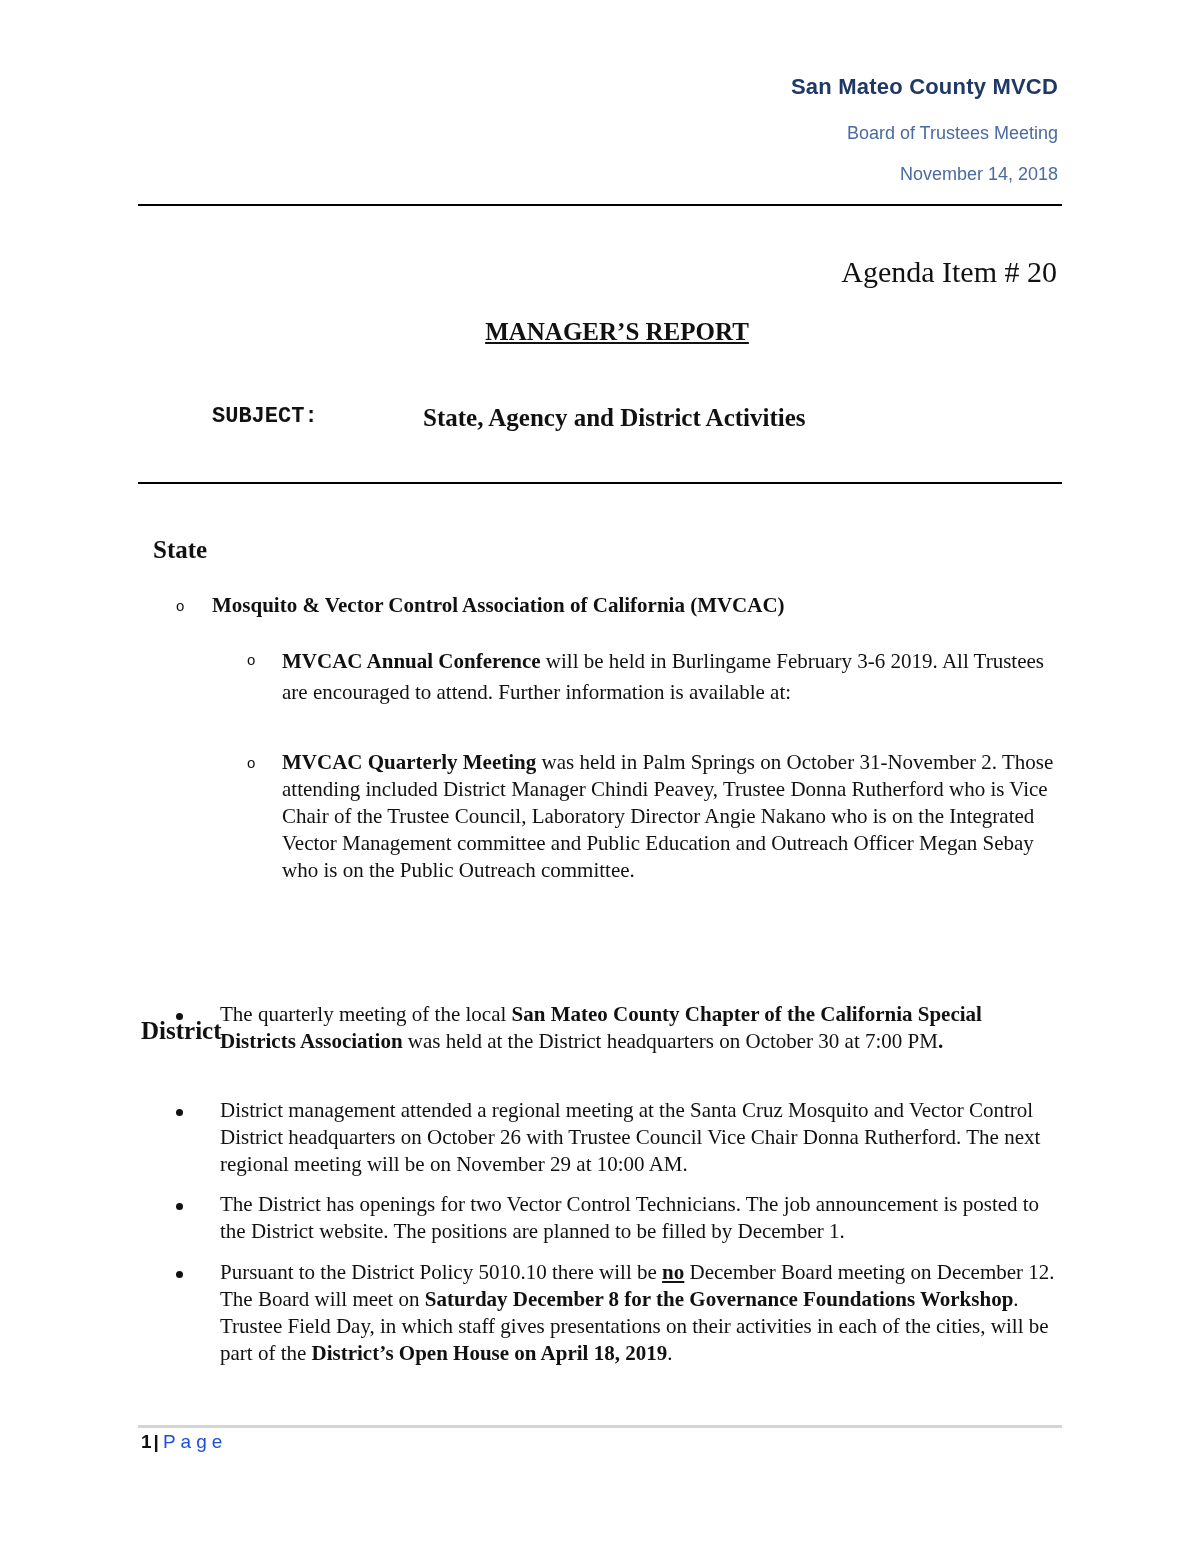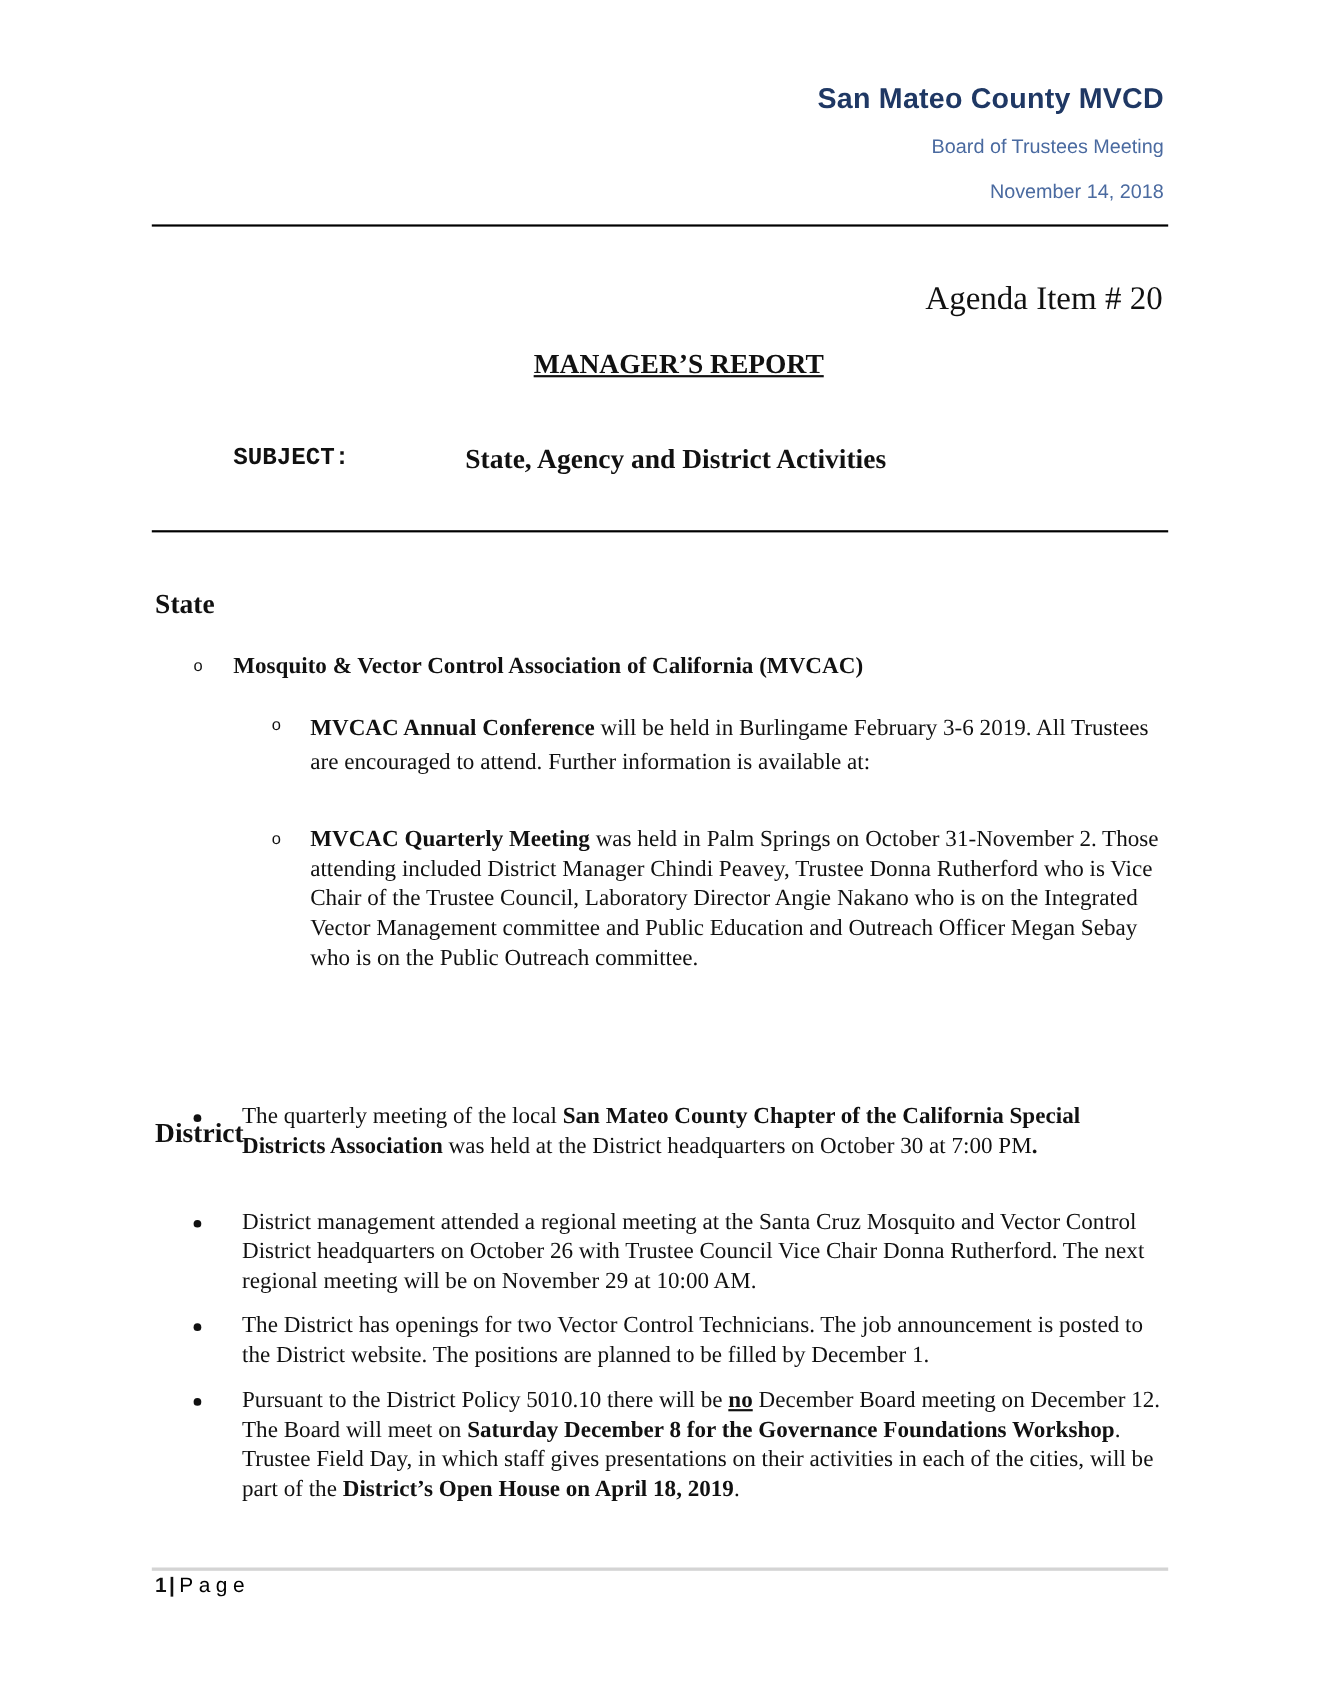--- a/index.html
+++ b/index.html
@@ -1,34 +1,34 @@
 <!DOCTYPE html>
 <html><head>
   <meta charset="utf-8">
   <style>
     html, body { margin: 0; padding: 0; background: #ffffff; }
     body { width: 1200px; height: 1553px; position: relative; overflow: hidden; color: #111; }
 
     .hdr { position: absolute; right: 142px; text-align: right; font-family: "Liberation Sans", "DejaVu Sans", sans-serif; }
-    .hdr-org { top: 74px; font-size: 26px; font-weight: bold; color: #1f3864; letter-spacing: 0.2px; }
+    .hdr-org { top: 74px; font-size: 22px; font-weight: bold; color: #1f3864; letter-spacing: 0.2px; }
     .hdr-meeting { top: 123px; font-size: 18px; color: #4a6aa0; }
     .hdr-date { top: 164px; font-size: 18px; color: #4a6aa0; }
 
     .rule { position: absolute; left: 138px; width: 924px; height: 2px; background: #000; }
     .rule-top { top: 204px; }
     .rule-mid { top: 482px; }
     .rule-foot { position: absolute; left: 138px; width: 924px; height: 3px; background: #d4d4d4; top: 1425px; }
 
     .agenda { position: absolute; right: 143px; top: 255px; font-size: 30px; font-family: "Liberation Serif", "DejaVu Serif", serif; }
     .title { position: absolute; left: 0; width: 1234px; text-align: center; top: 318px; font-size: 25px; font-weight: bold; text-decoration: underline; font-family: "Liberation Serif", "DejaVu Serif", serif; }
     .subject-label { position: absolute; left: 212px; top: 404px; font-size: 22px; font-weight: bold; font-family: Liberation Mono, monospace; }
     .subject-value { position: absolute; left: 423px; top: 404px; font-size: 25px; font-weight: bold; font-family: "Liberation Serif", "DejaVu Serif", serif; text-align: center; }
 
     .section-h { position: absolute; left: 141px; font-size: 25px; font-weight: bold; font-family: "Liberation Serif", "DejaVu Serif", serif; }
-    .sec-state { top: 536px; }
+    .sec-state { top: 536px; margin-left: 12px; }
     .sec-district { top: 969px; margin-top: 48px; }
 
     .body-text { font-family: "Liberation Serif", "DejaVu Serif", serif; font-size: 21px; line-height: 27px; }
     .item { position: absolute; }
     .marker { position: absolute; font-family: "Liberation Sans", "DejaVu Sans", sans-serif; font-size: 15px; }
     .bullet-dot { position: absolute; width: 7px; height: 7px; border-radius: 50%; background: #111; }
 
     .lvl1 { left: 212px; top: 592px; font-weight: bold; }
     .lvl1-marker { left: 176px; top: 597px; }
 
@@ -47,21 +47,21 @@
     .dot2 { left: 176px; top: 1109px; }
     .dot3 { left: 176px; top: 1203px; }
     .dot4 { left: 176px; top: 1271px; }
 
     b { font-weight: bold; }
     u.b { font-weight: bold; }
 
     .footer { position: absolute; left: 141px; top: 1431px; font-family: "Liberation Sans", "DejaVu Sans", sans-serif; font-size: 19px; }
     .footer .num { font-weight: bold; color: #111; }
     .footer .sep { font-weight: bold; color: #111; margin: 0 4px 0 2px; }
-    .footer .pg { color: #000000; letter-spacing: 5px; }
+    .footer .pg { color: #1d4ed8; letter-spacing: 5px; }
   </style>
 </head>
 <body>
 
 <div class="hdr hdr-org">San Mateo County MVCD</div>
 <div class="hdr hdr-meeting">Board of Trustees Meeting</div>
 <div class="hdr hdr-date">November 14, 2018</div>
 <div class="rule rule-top"></div>
 
 <div class="agenda">Agenda Item # 20</div>

